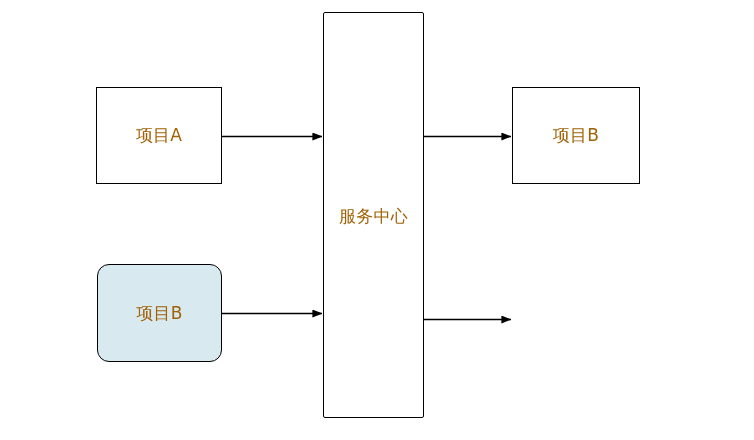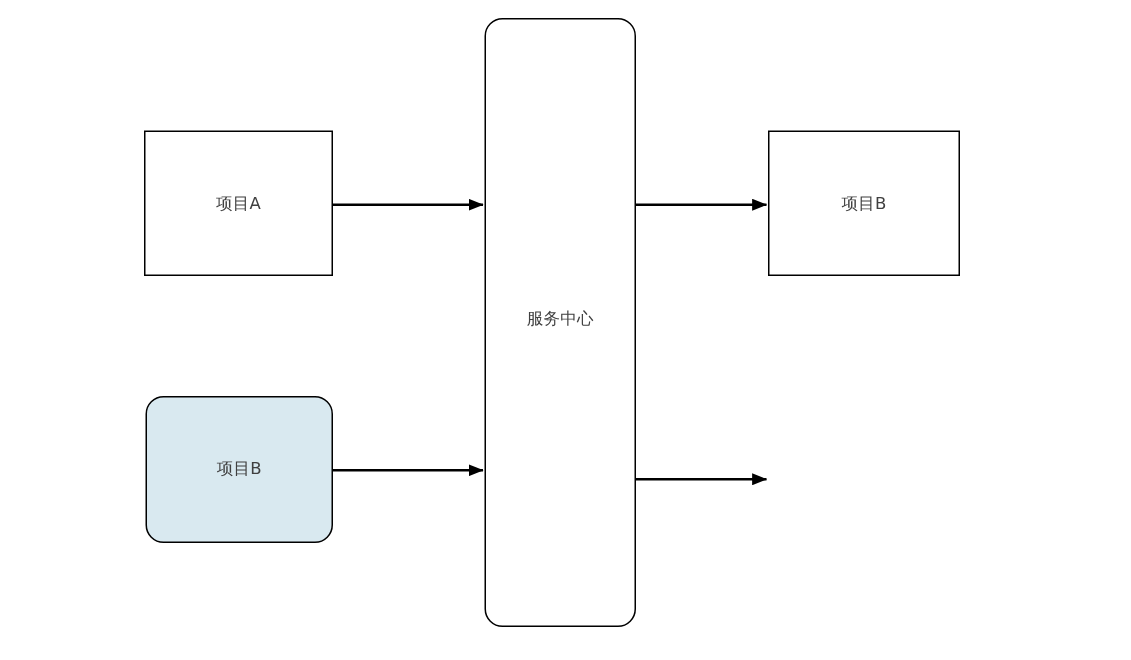--- a/index.html
+++ b/index.html
@@ -27,32 +27,32 @@
     pointer-events: none;
   }
   .node {
     position: absolute;
     box-sizing: border-box;
     display: flex;
     align-items: center;
     justify-content: center;
     border: 1.4px solid #000000;
     background: #ffffff;
-    color: #404040;
-    font-size: 11px;
+    color: #a16207;
+    font-size: 17px;
     line-height: 1.2;
     letter-spacing: 0.2px;
     text-align: center;
     white-space: nowrap;
   }
   .node.rounded {
     border-radius: 12px;
   }
   .node.pill {
-    border-radius: 12px;
+    border-radius: 2px;
   }
   .node-label {
     display: block;
   }
 
   
   #node-project-a {
     left: 96px;  top: 87px;  width: 126px; height: 97px;
   }
   #node-project-b-left {

